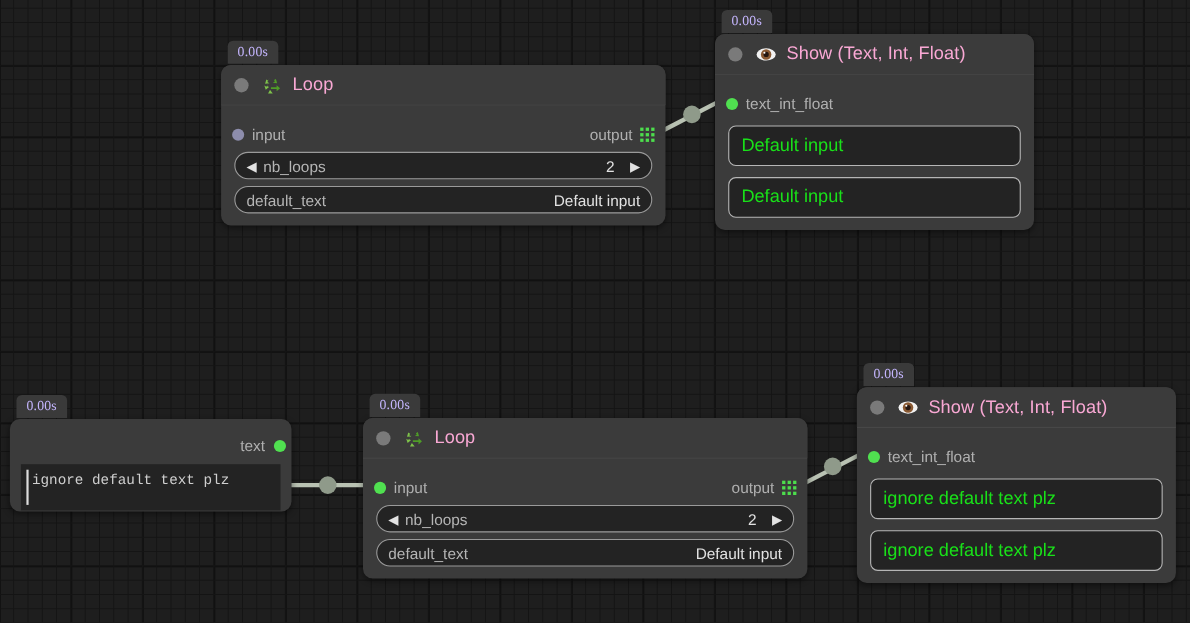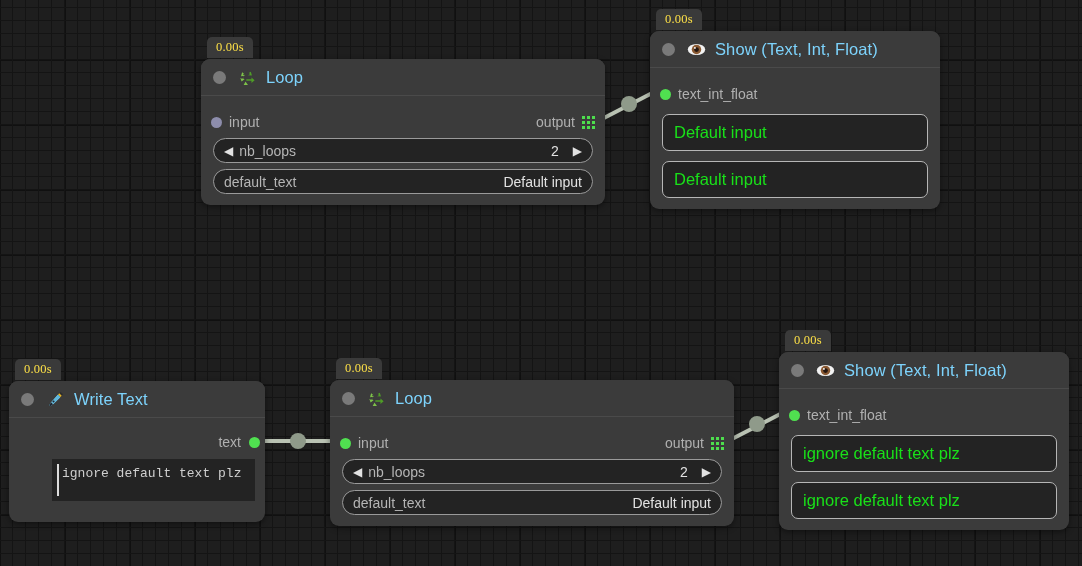--- a/index.html
+++ b/index.html
@@ -37,21 +37,21 @@
     border-radius: 9px;
     background: #3b3b3b;
     box-shadow: 0 2px 6px rgba(0,0,0,0.45);
     box-sizing: border-box;
   }
   .time-badge {
     position: absolute;
     top: -22px;
     left: 6px;
     background: #3a3a3a;
-    color: #fde047;
+    color: #c4b5fd;
     font-size: 12.5px;
     font-family: "Liberation Serif", serif;
     padding: 3px 9px 4px 9px;
     border-radius: 5px 5px 0 0;
     letter-spacing: 0.2px;
     line-height: 1.15;
   }
   .node-header {
     display: flex;
     align-items: center;
@@ -68,21 +68,21 @@
     background: #7a7a7a;
     flex: 0 0 auto;
     margin-right: 3px;
   }
   .node-icon {
     width: 19px; height: 19px;
     flex: 0 0 auto;
     display: block;
   }
   .node-title {
-    color: #7dd3fc;
+    color: #f9a8d4;
     font-size: 16.5px;
     white-space: nowrap;
     letter-spacing: 0.1px;
   }
   .node-body {
     padding: 8px 10px 11px 10px;
   }
 
   
   .port-row {
@@ -282,33 +282,21 @@
           <span class="port-label">text_int_float</span>
         </div>
       </div>
       <div class="outbox">Default input</div>
       <div class="outbox">Default input</div>
     </div>
   </div>
 
   <div class="node" style="left:9px; top:381px; width:256px;">
     <div class="time-badge">0.00s</div>
-    <div class="node-header">
-      <span class="status-dot"></span>
-      <svg class="node-icon" viewBox="0 0 24 24">
-        <path d="M18.5 2.5 L21.5 5.5 L18 9 L15 6 Z" fill="#2c2c2c"></path>
-        <path d="M16.8 4.2 L19.8 7.2 L18.2 8.8 L15.2 5.8 Z" fill="#e5b528"></path>
-        <path d="M15 6 L18 9 L9 18 L5.5 20.5 L4 19 L6.5 15.5 Z" fill="#7fd2f0"></path>
-        <path d="M15 6 L18 9 L9.5 17.5 L7 15 Z" fill="#5fb8dd"></path>
-        <path d="M6.5 15.5 L4 19 L5.5 20.5 L9 18 Z" fill="#1f2630"></path>
-        <circle cx="9.5" cy="14.5" r="1.3" fill="#1f2630"></circle>
-      </svg>
-      <span class="node-title">Write Text</span>
-    </div>
-    <div class="node-body" style="padding:8px 10px 21px 10px;margin-left:33px;">
+    <div class="node-body" style="padding:8px 10px 1px 10px;">
       <div class="port-row" style="justify-content:flex-end; height:22px; margin:5px 0 2px 0;">
         <div class="port-right" style="gap:8px;">
           <span class="port-label">text</span>
           <span class="port-dot dot-green" style="margin-right:-5px;"></span>
         </div>
       </div>
       <div class="textarea">
         <span class="caret"></span>
         <span>ignore default text plz</span>
       </div>

